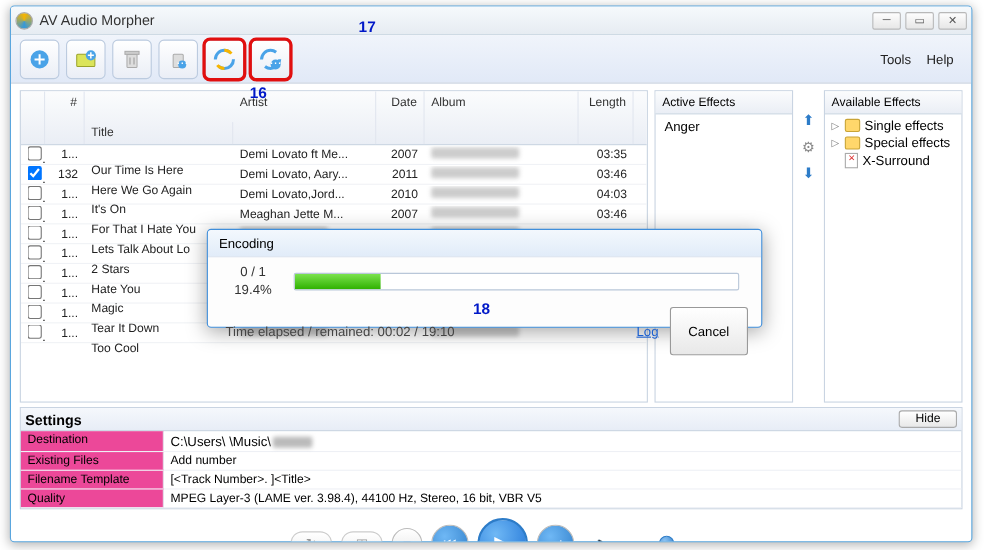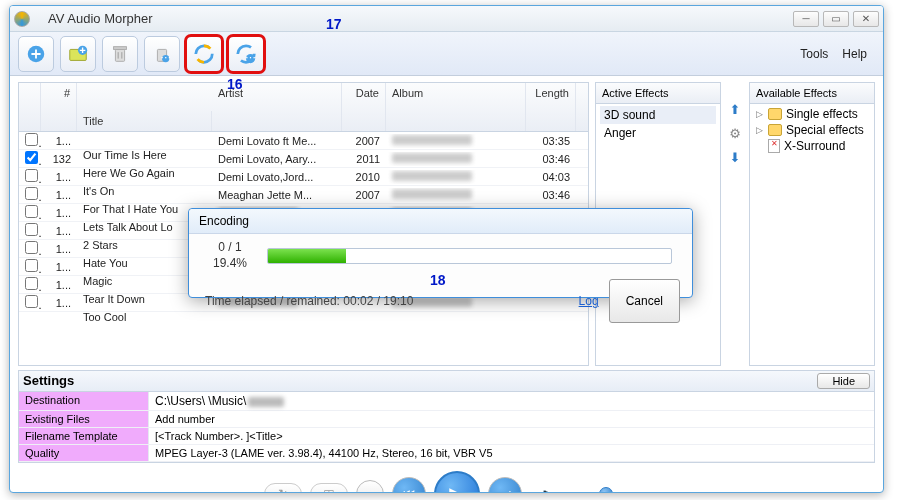--- a/index.html
+++ b/index.html
@@ -1,20 +1,20 @@
 <!DOCTYPE html>
 <html><head>
 <meta charset="utf-8">
 <style>
 * { box-sizing: border-box; margin: 0; padding: 0; font-family: "Segoe UI", Tahoma, sans-serif; font-size: 12px; }
 body { background: #fff; width: 900px; height: 500px; overflow: hidden; position: relative; }
 .outer-shadow { position: absolute; left: 9px; top: 5px; width: 875px; height: 488px; background: #fff; border: 1px solid #5aa6de; border-radius: 4px; box-shadow: 0 2px 10px rgba(0,0,0,.3); overflow: hidden; }
 .titlebar { height: 26px; background: linear-gradient(#f6f9fc,#e6ecf2); display:flex; align-items:center; padding:0 4px; border-bottom:1px solid #c9d6e2; }
 .titlebar .app-icon { width:16px; height:16px; border-radius:50%; background: conic-gradient(#f7b500, #3498db, #f7b500); margin-right:6px; border:1px solid #aaa; }
-.titlebar .title { flex:1; color:#333; font-size:13px;margin-left:12px; }
+.titlebar .title { flex:1; color:#333; font-size:13px; }
 .win-btns { display:flex; gap:4px; }
 .win-btn { width:26px; height:16px; background:linear-gradient(#fdfdfd,#e7e7e7); border:1px solid #b8b8b8; border-radius:2px; display:flex; align-items:center; justify-content:center; font-size:10px; color:#555; cursor:pointer;}
 .toolbar { height:44px; background: linear-gradient(#f0f4fb,#e1e9f7); border-bottom:1px solid #c3cedd; display:flex; align-items:center; padding:0 8px; }
 .tbtn { width:36px; height:36px; background:linear-gradient(#fff,#eaeef6); border:1px solid #bccbdf; border-radius:5px; margin-right:6px; display:flex; align-items:center; justify-content:center; cursor:pointer; }
 .tbtn svg, .tbtn .glyph { width:22px; height:22px; }
 .tbtn.redbox { outline:3px solid #e10f0f; outline-offset:-1px;}
 .tool-right { margin-left:auto; display:flex; gap:14px; padding-right:8px; }
 .tool-right span { cursor:pointer; color:#222; }
 .content { display:flex; height:290px; padding:6px 8px 0 8px; gap:6px; }
 .left-pane { flex:1; display:flex; flex-direction:column; min-width:0;}
@@ -35,25 +35,25 @@
 .panel-bd .item { padding:2px 4px; cursor:pointer;}
 .panel-bd .item.sel { background:#e9eef7;}
 .mid-arrows{ width:20px; display:flex; flex-direction:column; align-items:center; gap:6px; padding-top:18px;}
 .arrow-btn{ width:18px; height:18px; display:flex; align-items:center; justify-content:center; cursor:pointer; font-size:13px;}
 .tree-item{ display:flex; align-items:center; gap:4px; padding:1px 2px; cursor:pointer;}
 .tree-tri{ color:#777; font-size:9px; width:8px;}
 .folder-icon{ width:14px; height:12px; background:#ffd76b; border:1px solid #c9a436; border-radius:2px;}
 .doc-icon{ width:12px; height:14px; background:#fff; border:1px solid #aaa; position:relative;}
 .doc-icon::after{content:"✕"; color:#d33; font-size:8px; position:absolute; top:-1px; left:2px;}
 .settings { margin:4px 8px 0 8px; border:1px solid #c9d4e2; background:#fff;}
-.settings-hd { display:flex; align-items:flex-start; background:linear-gradient(#f5f8fc,#e7edf6); border-bottom:1px solid #c9d4e2; padding:2px 4px;}
+.settings-hd { display:flex; align-items:center; background:linear-gradient(#f5f8fc,#e7edf6); border-bottom:1px solid #c9d4e2; padding:2px 4px;}
 .settings-hd b{ font-size:13px;}
 .hide-btn{ margin-left:auto; padding:1px 14px; background:linear-gradient(#fff,#e8e8e8); border:1px solid #aaa; border-radius:3px; cursor:pointer; font-size:11px;}
 .settings-row{ display:flex; border-bottom:1px solid #eef0f5;}
-.settings-row .k{ width:130px; padding:2px 6px; background:#f0abfc; border-right:1px solid #e5e9f1; font-size:11px;}
+.settings-row .k{ width:130px; padding:2px 6px; background:#ec4899; border-right:1px solid #e5e9f1; font-size:11px;}
 .settings-row .v{ padding:2px 6px; font-size:11px; flex:1;}
 .player { height:56px; display:flex; align-items:center; justify-content:center; gap:8px; padding-top:6px;}
 .pbtn{ width:28px; height:28px; border-radius:50%; background:linear-gradient(#fff,#e6e6e6); border:1px solid #bbb; display:flex; align-items:center; justify-content:center; cursor:pointer; color:#8aa2c9; font-size:13px;}
 .pbtn.big{ width:46px; height:46px; background:radial-gradient(circle at 35% 30%, #6fb8f5, #1b6fd4); color:#fff; font-size:20px; border:2px solid #2d7cc8;}
 .pbtn.med{ width:34px; height:34px; background:radial-gradient(circle at 35% 30%, #6fb8f5, #2d7cc8); color:#fff;}
 .vol { display:flex; align-items:center; gap:4px; margin-left:10px;}
 .vol-track{ width:70px; height:4px; background:#cfdaea; border-radius:2px; position:relative;}
 .vol-thumb{ position:absolute; left:40px; top:-5px; width:14px; height:14px; border-radius:50%; background:radial-gradient(circle at 35% 30%,#8cc3f3,#2d7cc8); border:1px solid #2d7cc8;}
 .pill{ width:38px; height:22px; border-radius:11px; background:linear-gradient(#fff,#eee); border:1px solid #ccc; display:flex; align-items:center; justify-content:center; color:#999; cursor:pointer;}
 
@@ -240,21 +240,20 @@
     <div class="td c-len"></div>
             </div>
           </div>
       </div>
     </div>
 
     <div class="right-pane">
       <div class="panel">
         <div class="panel-hd">Active Effects</div>
         <div class="panel-bd" id="active-effects">
-            <div class="item sel">3D sound</div>
             <div class="item">Anger</div>
           </div>
       </div>
       <div class="mid-arrows">
         <div class="arrow-btn" style="color:#2d7cc8">⬆</div>
         <div class="arrow-btn" style="color:#888">⚙</div>
         <div class="arrow-btn" style="color:#2d7cc8">⬇</div>
       </div>
       <div class="panel">
         <div class="panel-hd">Available Effects</div>

